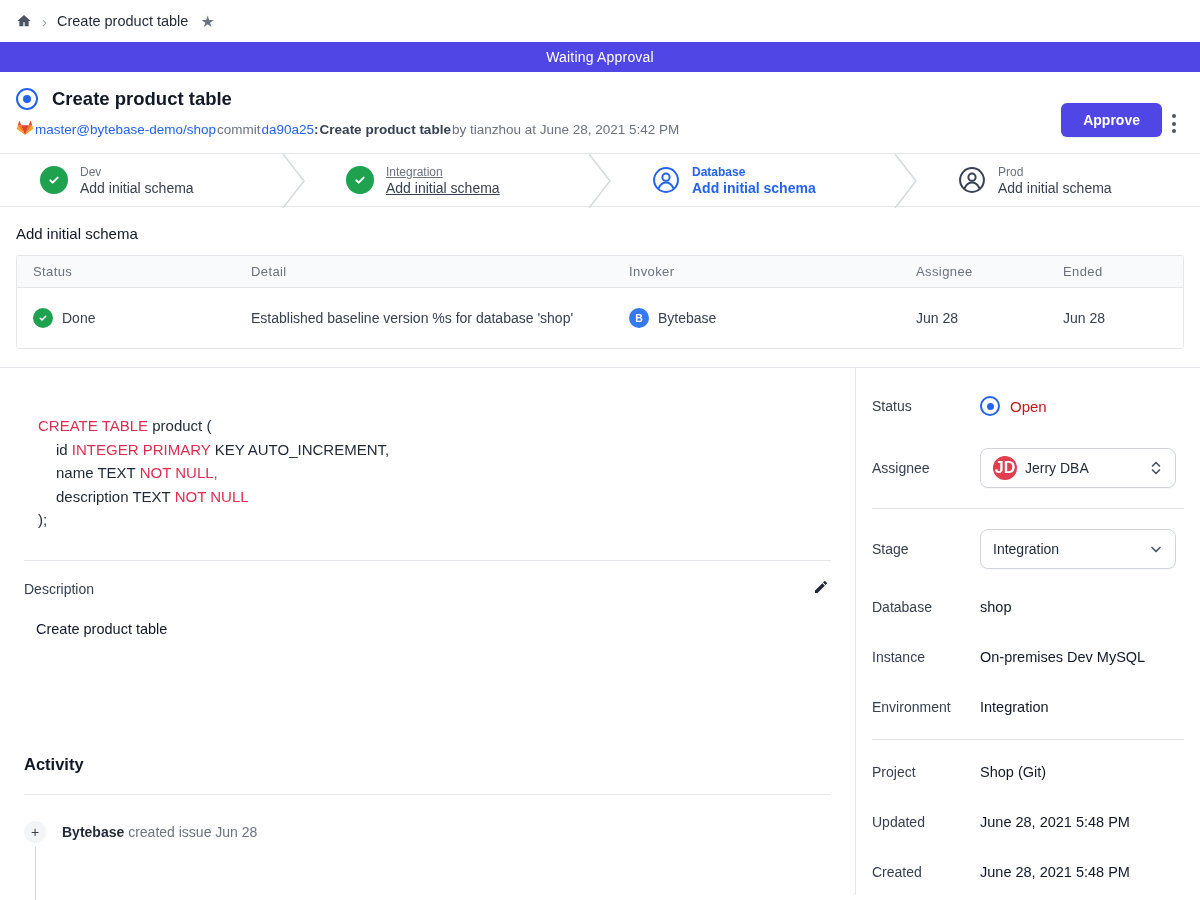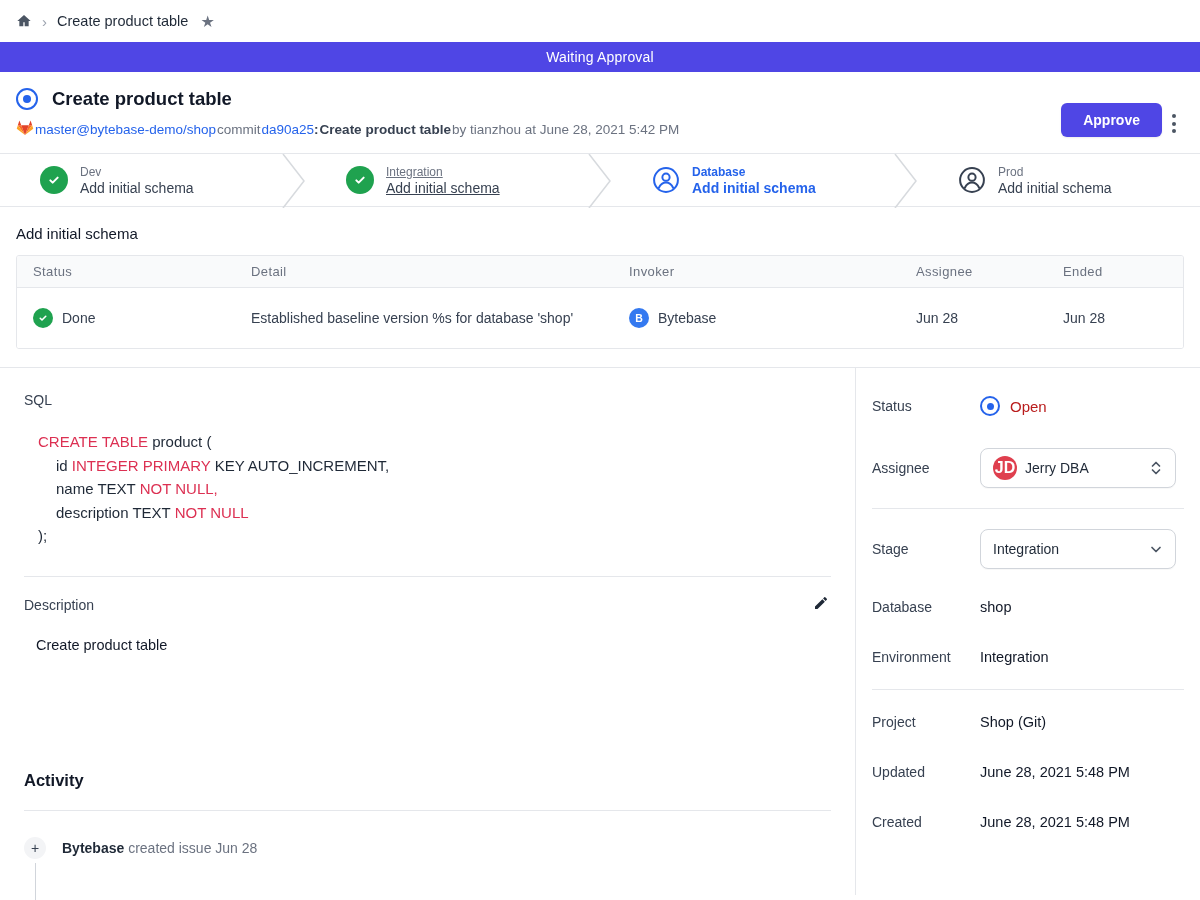--- a/index.html
+++ b/index.html
@@ -230,21 +230,20 @@
         <span>Bytebase</span>
       </span>
       <span>Jun 28</span>
       <span>Jun 28</span>
     </div>
   </div>
 </div>
 
 <div class="content">
   <div class="main">
-    <div class="sql-label">SQL</div>
     <div class="sql-code"><div><span class="kw">CREATE TABLE</span><span> product (</span></div><div class="ind"><span>id </span><span class="kw">INTEGER PRIMARY</span><span> KEY AUTO_INCREMENT,</span></div><div class="ind"><span>name TEXT </span><span class="kw">NOT NULL,</span></div><div class="ind"><span>description TEXT </span><span class="kw">NOT NULL</span></div><div><span>);</span></div></div>
 
     <hr class="main-divider">
 
     <div class="desc-header">
       <span class="desc-label">Description</span>
       <span class="edit-icon">
         <svg width="16" height="16" viewBox="0 0 24 24" fill="#1f2937">
             <path d="M3 17.25V21h3.75L17.81 9.94l-3.75-3.75L3 17.25zM20.71 7.04a1 1 0 0 0 0-1.41l-2.34-2.34a1 1 0 0 0-1.41 0l-1.83 1.83 3.75 3.75 1.83-1.83z"></path>
           </svg>
@@ -301,20 +300,24 @@
             </svg>
         </span>
       </span>
     </div>
 
     <div class="side-row mt26">
       <span class="side-label">Database</span>
       <span class="side-value">shop</span>
     </div>
     <div class="side-row mt26">
+      <span class="side-label">Instance</span>
+      <span class="side-value">On-premises Dev MySQL</span>
+    </div>
+    <div class="side-row mt26">
       <span class="side-label">Environment</span>
       <span class="side-value">Integration</span>
     </div>
 
     <hr class="side-divider">
 
     <div class="side-row">
       <span class="side-label">Project</span>
       <span class="side-value">Shop (Git)</span>
     </div>

